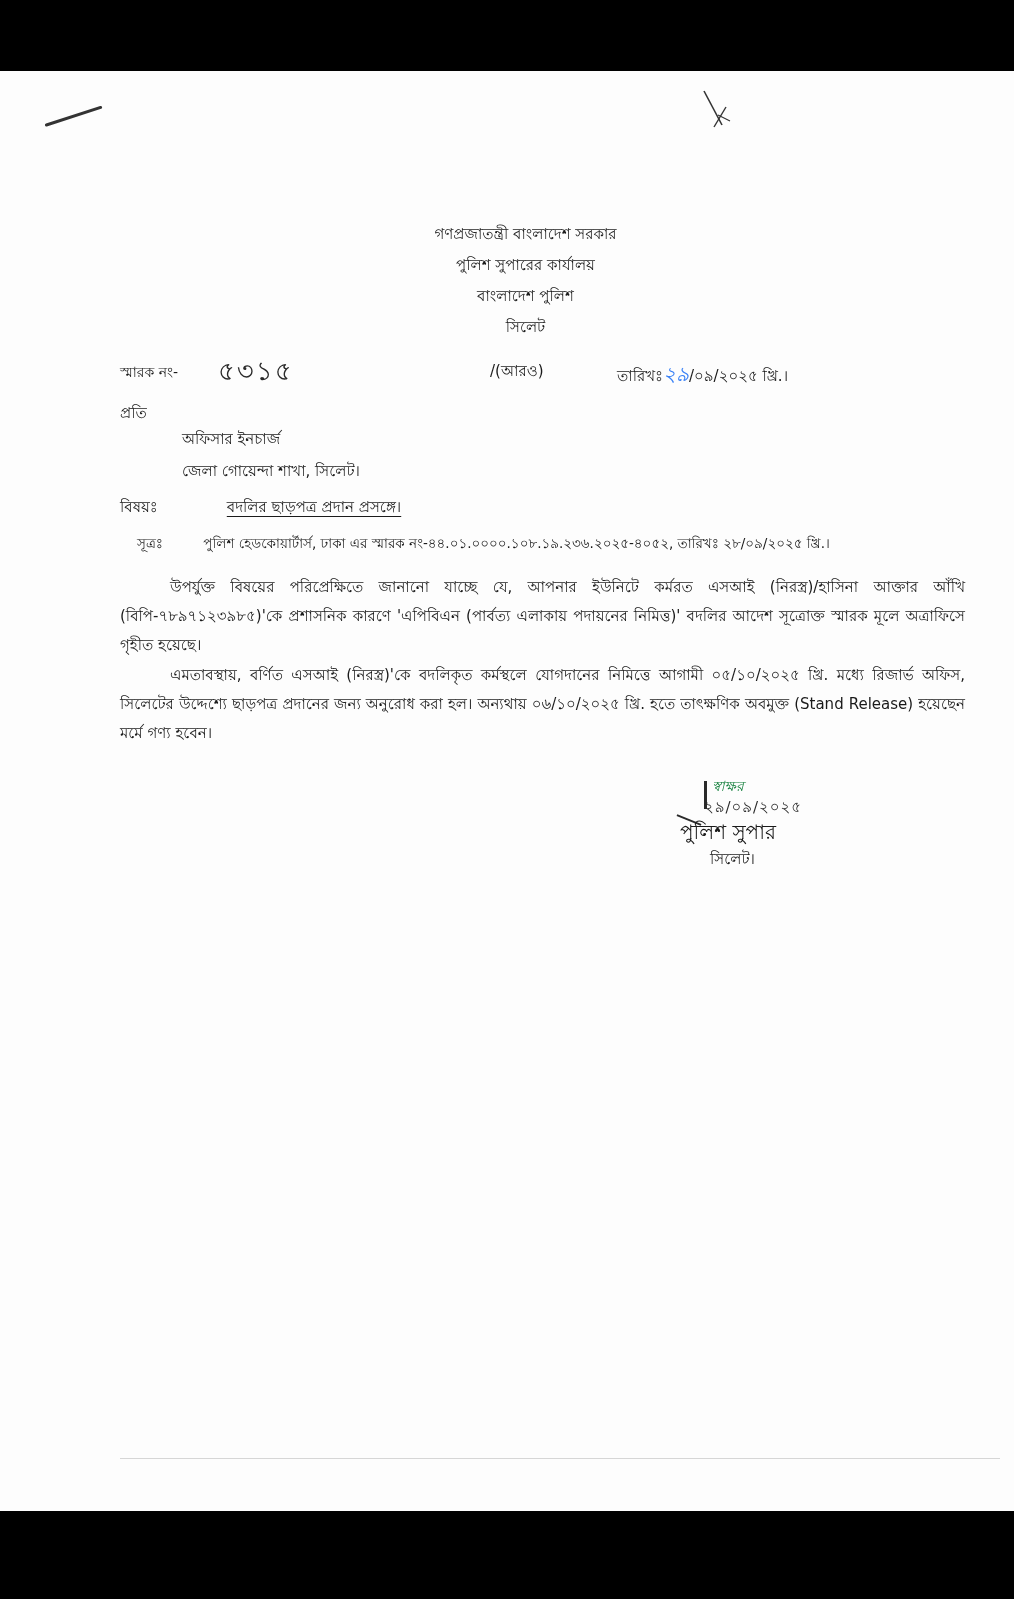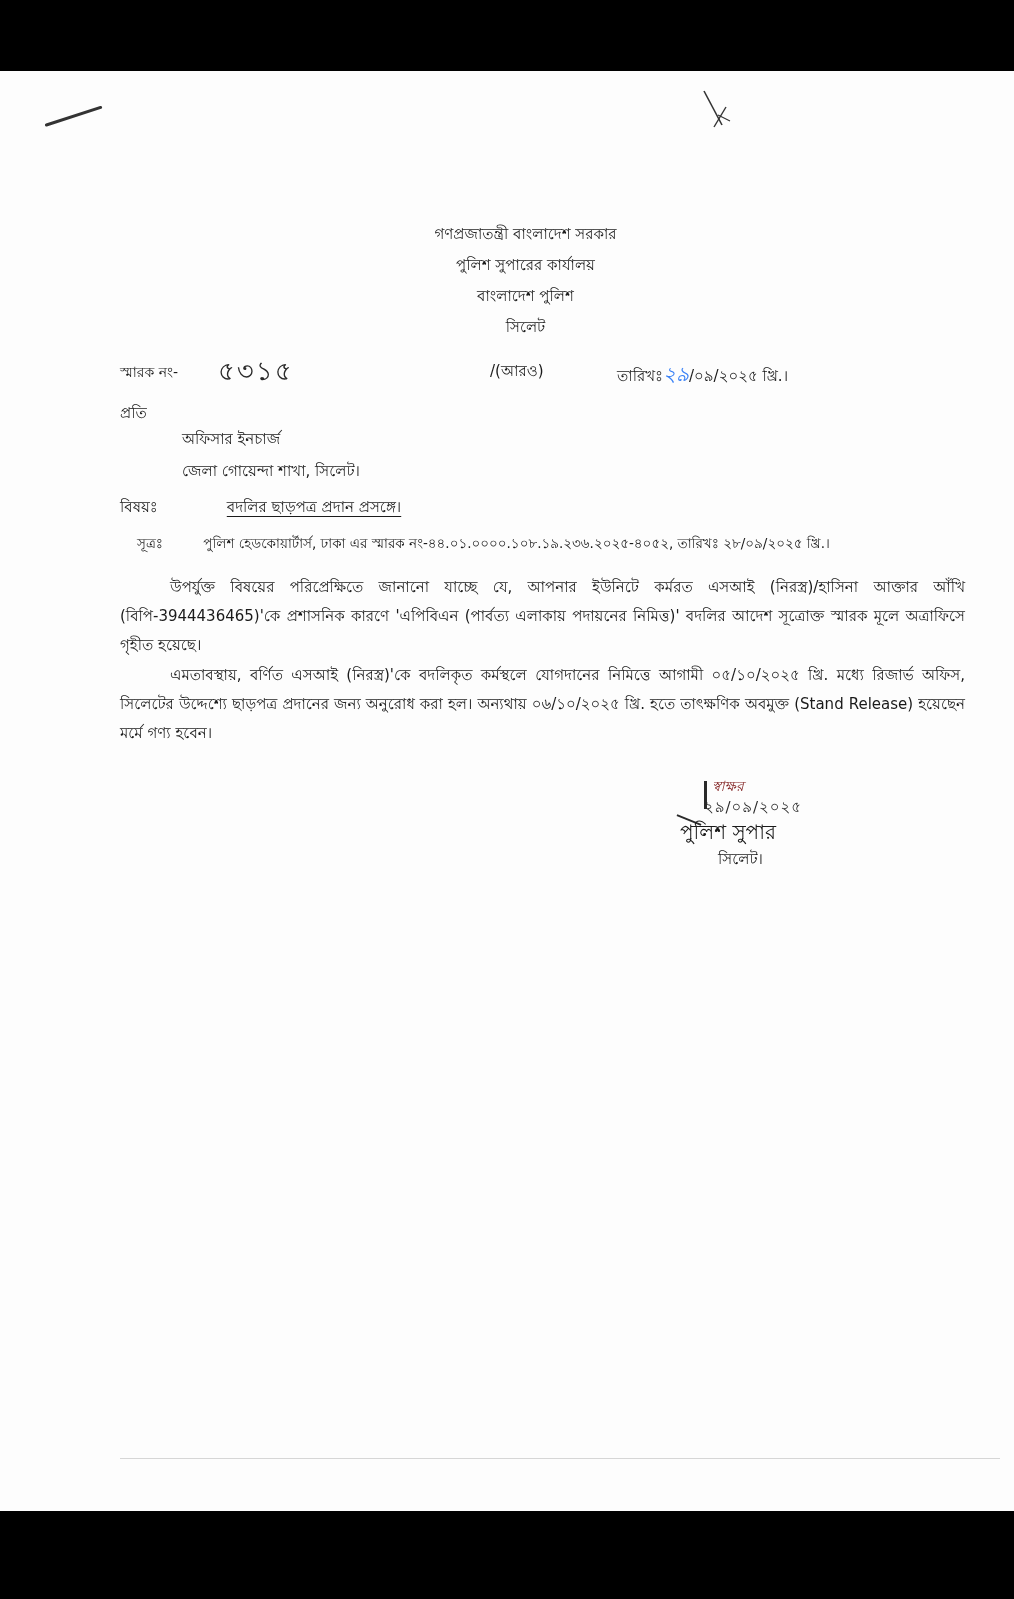--- a/index.html
+++ b/index.html
@@ -125,21 +125,21 @@
       width: 200px;
       height: 110px;
     }
     .sig-scribble {
       position: absolute;
       left: 40px;
       top: 2px;
       font-family: "DejaVu Serif", serif;
       font-style: italic;
       font-size: 14px;
-      color: #7f1d1d;
+      color: #15803d;
       text-align: center;
     }
     .sig-date {
       position: absolute;
       left: 32px;
       top: 22px;
       font-family: "DejaVu Serif", serif;
       font-size: 15px;
       color: #2a2a2a;
       letter-spacing: 1px;
@@ -162,21 +162,21 @@
       transform: rotate(22deg);
     }
     .sig-title {
       position: absolute;
       left: 8px;
       top: 44px;
       font-size: 20px;
     }
     .sig-place {
       position: absolute;
-      left: 46px;
+      left: 38px;
       top: 74px;
       font-size: 15px;
     }
     .bottom-fold {
       position: absolute;
       left: 120px;
       top: 1387px;
       width: 880px;
       height: 1px;
       background: #d6d6d6;
@@ -220,21 +220,21 @@
     <span class="label">বিষয়ঃ</span>
     <span class="value">বদলির ছাড়পত্র প্রদান প্রসঙ্গে।</span>
   </div>
 
   <div class="source-row">
     <span class="label">সূত্রঃ</span>
     <span>পুলিশ হেডকোয়ার্টার্স, ঢাকা এর স্মারক নং-৪৪.০১.০০০০.১০৮.১৯.২৩৬.২০২৫-৪০৫২, তারিখঃ ২৮/০৯/২০২৫ খ্রি.।</span>
   </div>
 
   <div class="body-text para-1">
-    <p>উপর্যুক্ত বিষয়ের পরিপ্রেক্ষিতে জানানো যাচ্ছে যে, আপনার ইউনিটে কর্মরত এসআই (নিরস্ত্র)/হাসিনা আক্তার আঁখি (বিপি-3944436465)'কে প্রশাসনিক কারণে 'এপিবিএন (পার্বত্য এলাকায় পদায়নের নিমিত্ত)' বদলির আদেশ সূত্রোক্ত স্মারক মূলে অত্রাফিসে গৃহীত হয়েছে।</p>
+    <p>উপর্যুক্ত বিষয়ের পরিপ্রেক্ষিতে জানানো যাচ্ছে যে, আপনার ইউনিটে কর্মরত এসআই (নিরস্ত্র)/হাসিনা আক্তার আঁখি (বিপি-৭৮৯৭১২৩৯৮৫)'কে প্রশাসনিক কারণে 'এপিবিএন (পার্বত্য এলাকায় পদায়নের নিমিত্ত)' বদলির আদেশ সূত্রোক্ত স্মারক মূলে অত্রাফিসে গৃহীত হয়েছে।</p>
   </div>
 
   <div class="body-text para-2">
     <p>এমতাবস্থায়, বর্ণিত এসআই (নিরস্ত্র)'কে বদলিকৃত কর্মস্থলে যোগদানের নিমিত্তে আগামী ০৫/১০/২০২৫ খ্রি. মধ্যে রিজার্ভ অফিস, সিলেটের উদ্দেশ্যে ছাড়পত্র প্রদানের জন্য অনুরোধ করা হল। অন্যথায় ০৬/১০/২০২৫ খ্রি. হতে তাৎক্ষণিক অবমুক্ত (Stand Release) হয়েছেন মর্মে গণ্য হবেন।</p>
   </div>
 
   <div class="signature">
     <div class="sig-bracket"></div>
     <div class="sig-tick"></div>
     <div class="sig-scribble">স্বাক্ষর</div>

